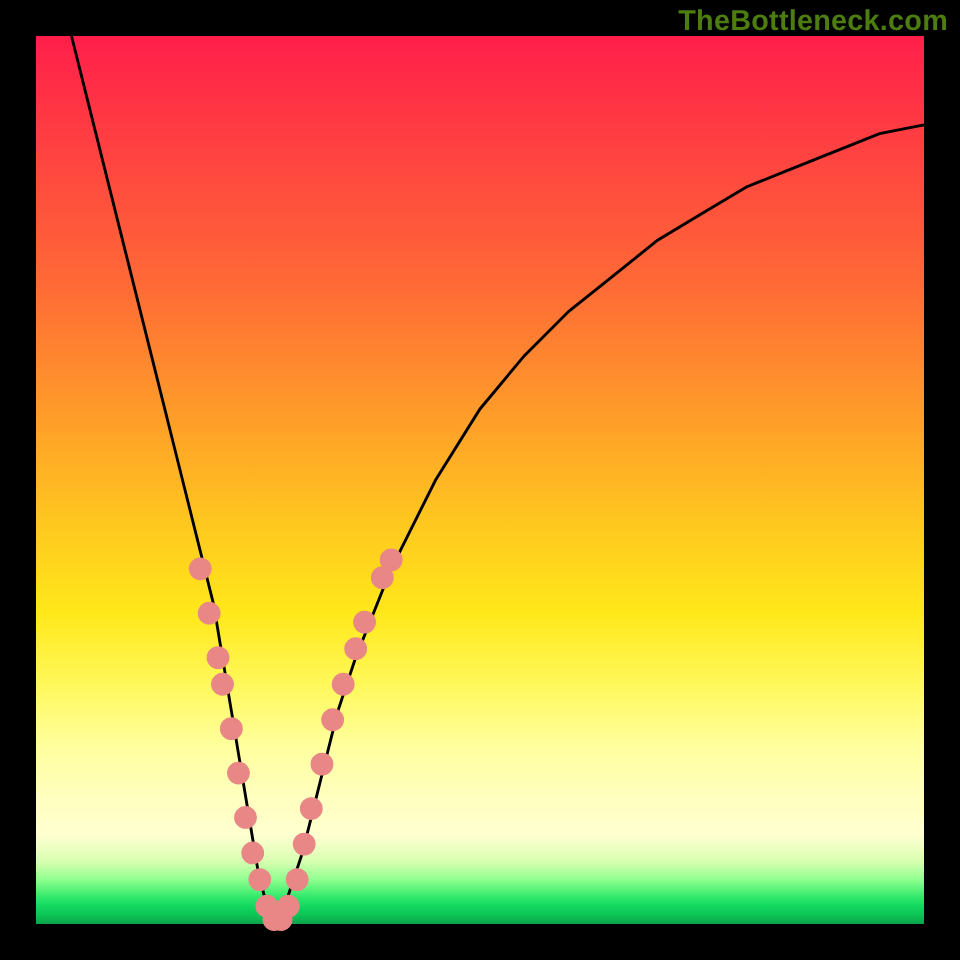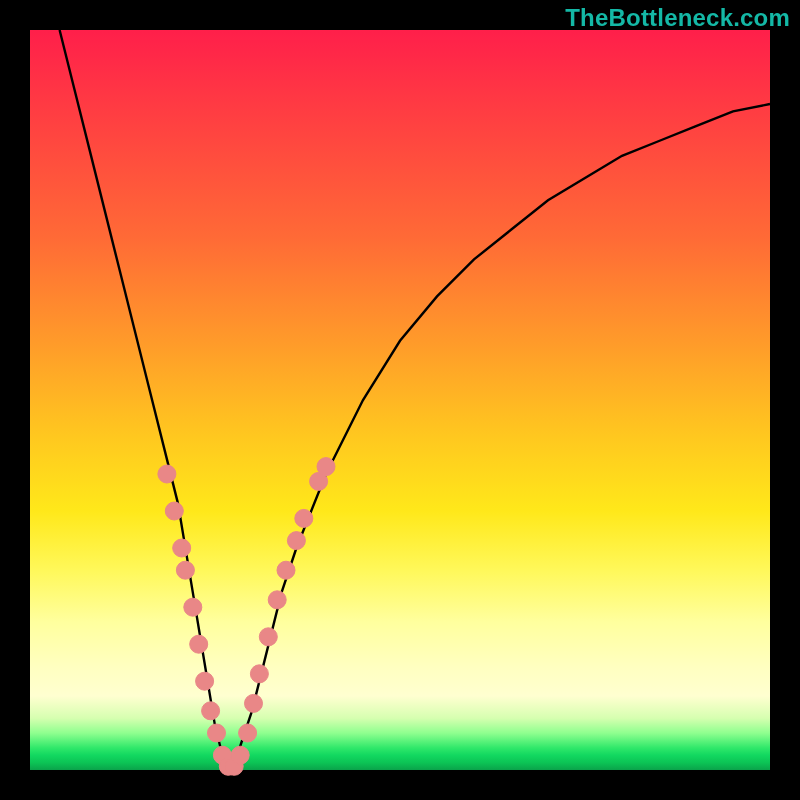--- a/index.html
+++ b/index.html
@@ -41,21 +41,21 @@
       #30e86a 97%,
       #12d860 98%,
       #0cc455 99%,
       #0aa34a 100%
     );
   }
   .brand {
     position: absolute;
     top: 4px;
     right: 10px;
-    color: #14b8a6;
+    color: #4d7c0f;
     font-size: 24px;
     font-weight: 600;
     letter-spacing: 0.2px;
   }
   svg.curve {
     position: absolute;
     left: 0;
     top: 0;
     width: 740px;
     height: 740px;

